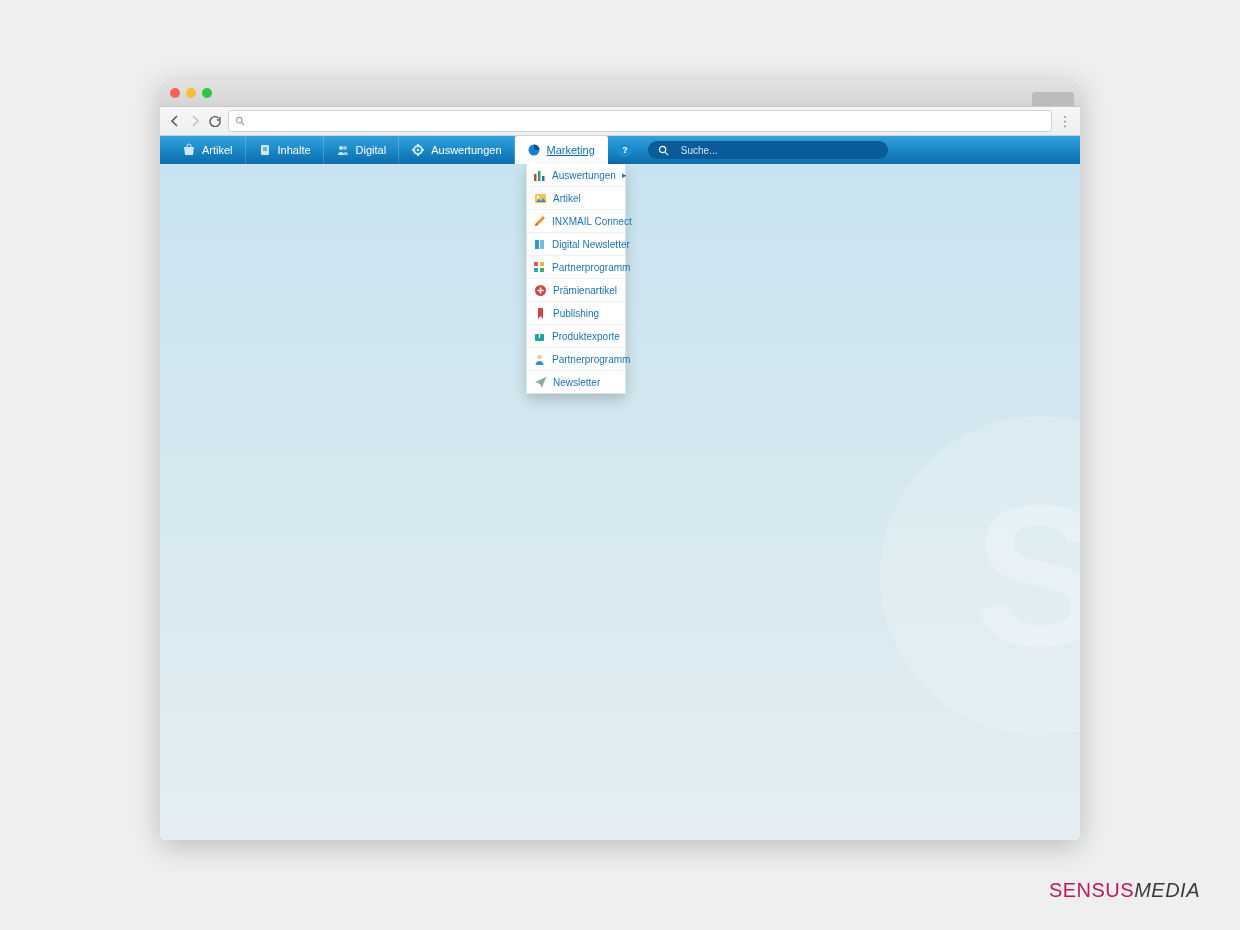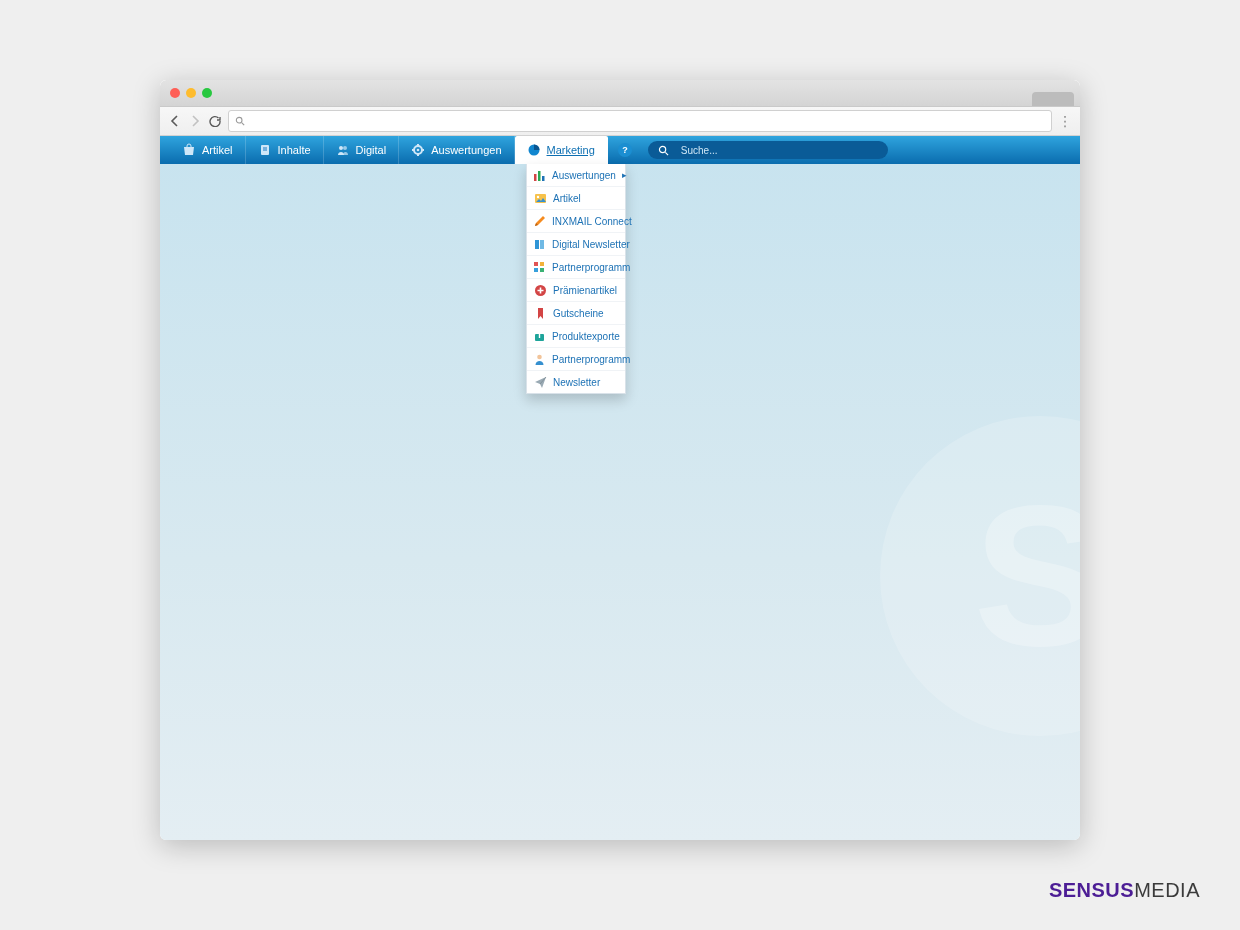--- a/index.html
+++ b/index.html
@@ -137,22 +137,22 @@
   .dd-item.with-head{border-top:none;}
   .dd-item .dd-ico{width:14px;height:14px;display:flex;align-items:center;justify-content:center;}
   .dd-item .chev{margin-left:auto;color:#1d72b5;font-size:9px;}
   
   .brand{
     position:absolute;
     right:40px;bottom:28px;
     font-size:20px;letter-spacing:.5px;
     color:#333;
   }
-  .brand .b1{color:#4c1d95;font-weight:700;}
-  .brand .b2{color:#3b3b3b;font-weight:400;}
+  .brand .b1{color:#be185d;font-weight:400;}
+  .brand .b2{color:#3b3b3b;font-weight:400;font-style:italic;}
 </style>
 </head>
 <body>
 
 <div class="window">
 
   <div class="chrome-top">
     <div class="mac-btn mac-red"></div>
     <div class="mac-btn mac-yel"></div>
     <div class="mac-btn mac-grn"></div>
@@ -335,21 +335,21 @@
         </span>
         <span>Prämienartikel</span>
       </div>
 
       <div class="dd-item">
         <span class="dd-ico">
           <svg width="13" height="13" viewBox="0 0 13 13">
               <path d="M4 1h5v11L6.5 9 4 12z" fill="#d34545"></path>
             </svg>
         </span>
-        <span>Gutscheine</span>
+        <span>Publishing</span>
       </div>
 
       <div class="dd-item">
         <span class="dd-ico">
           <svg width="13" height="13" viewBox="0 0 13 13">
               <rect x="2" y="4" width="9" height="7" rx="1" fill="#1ea49a"></rect>
               <path d="M6.5 8V1M4 3.5 6.5 1 9 3.5" fill="none" stroke="#fff" stroke-width="1.4"></path>
             </svg>
         </span>
         <span>Produktexporte</span>

